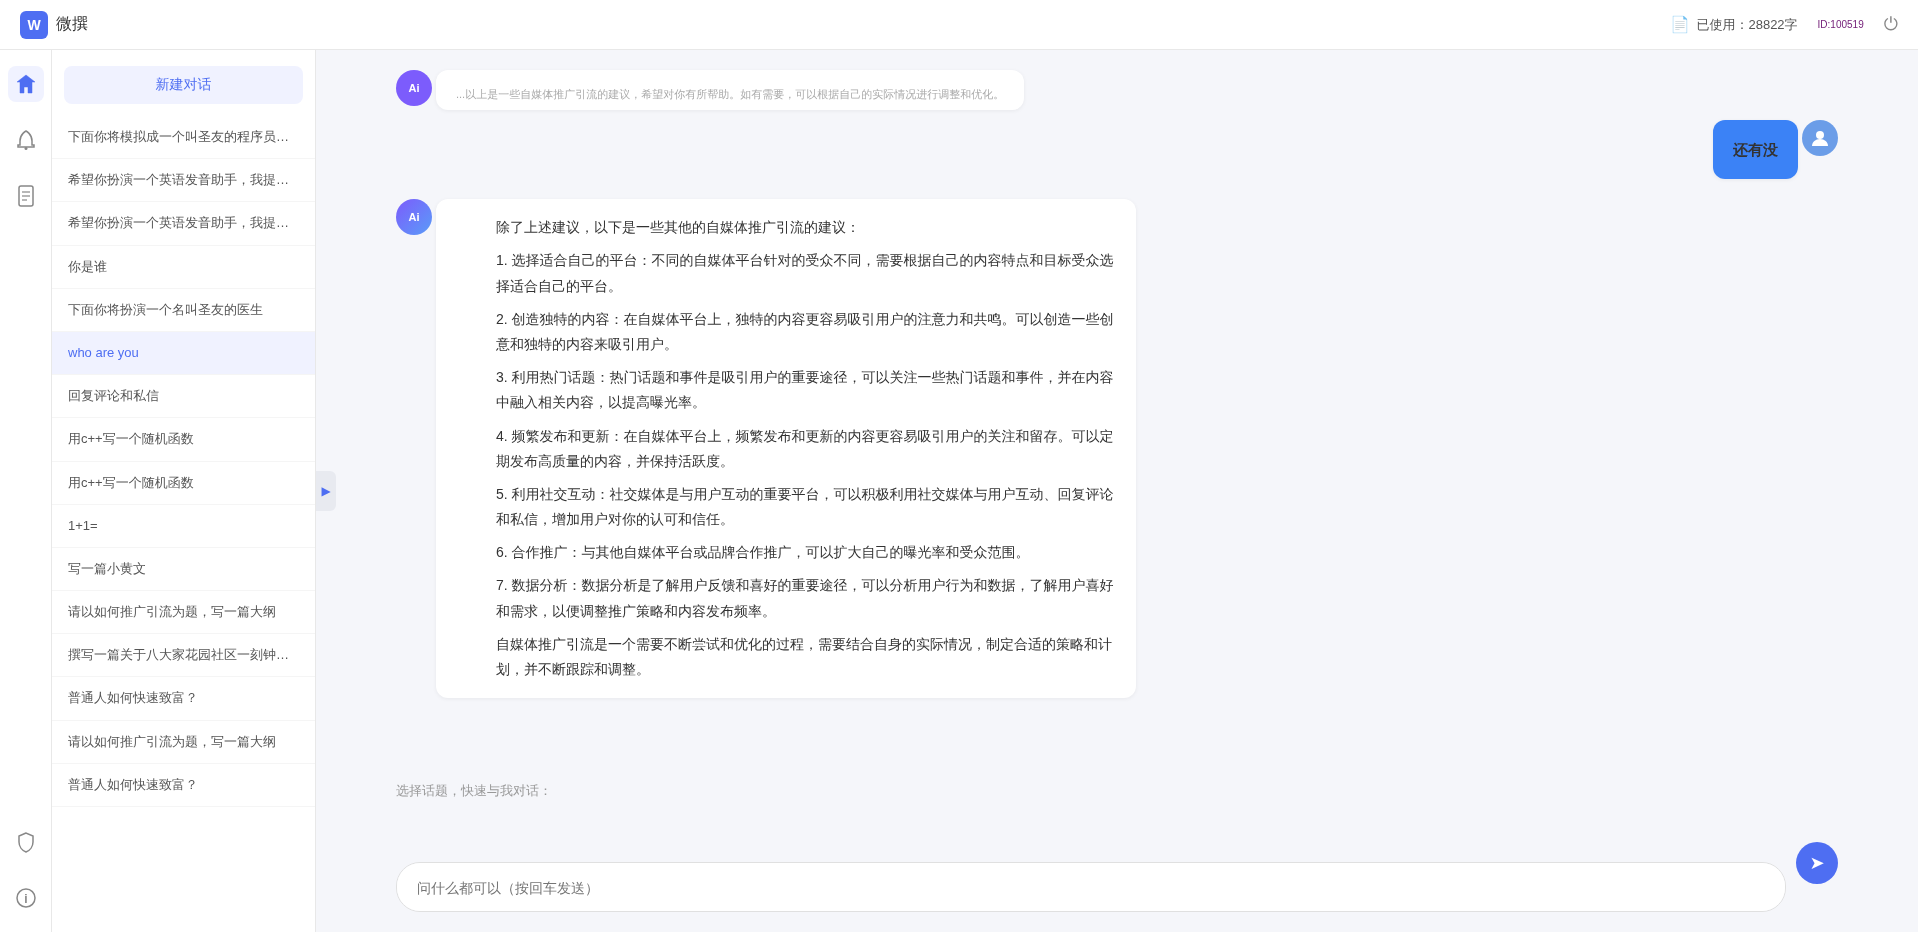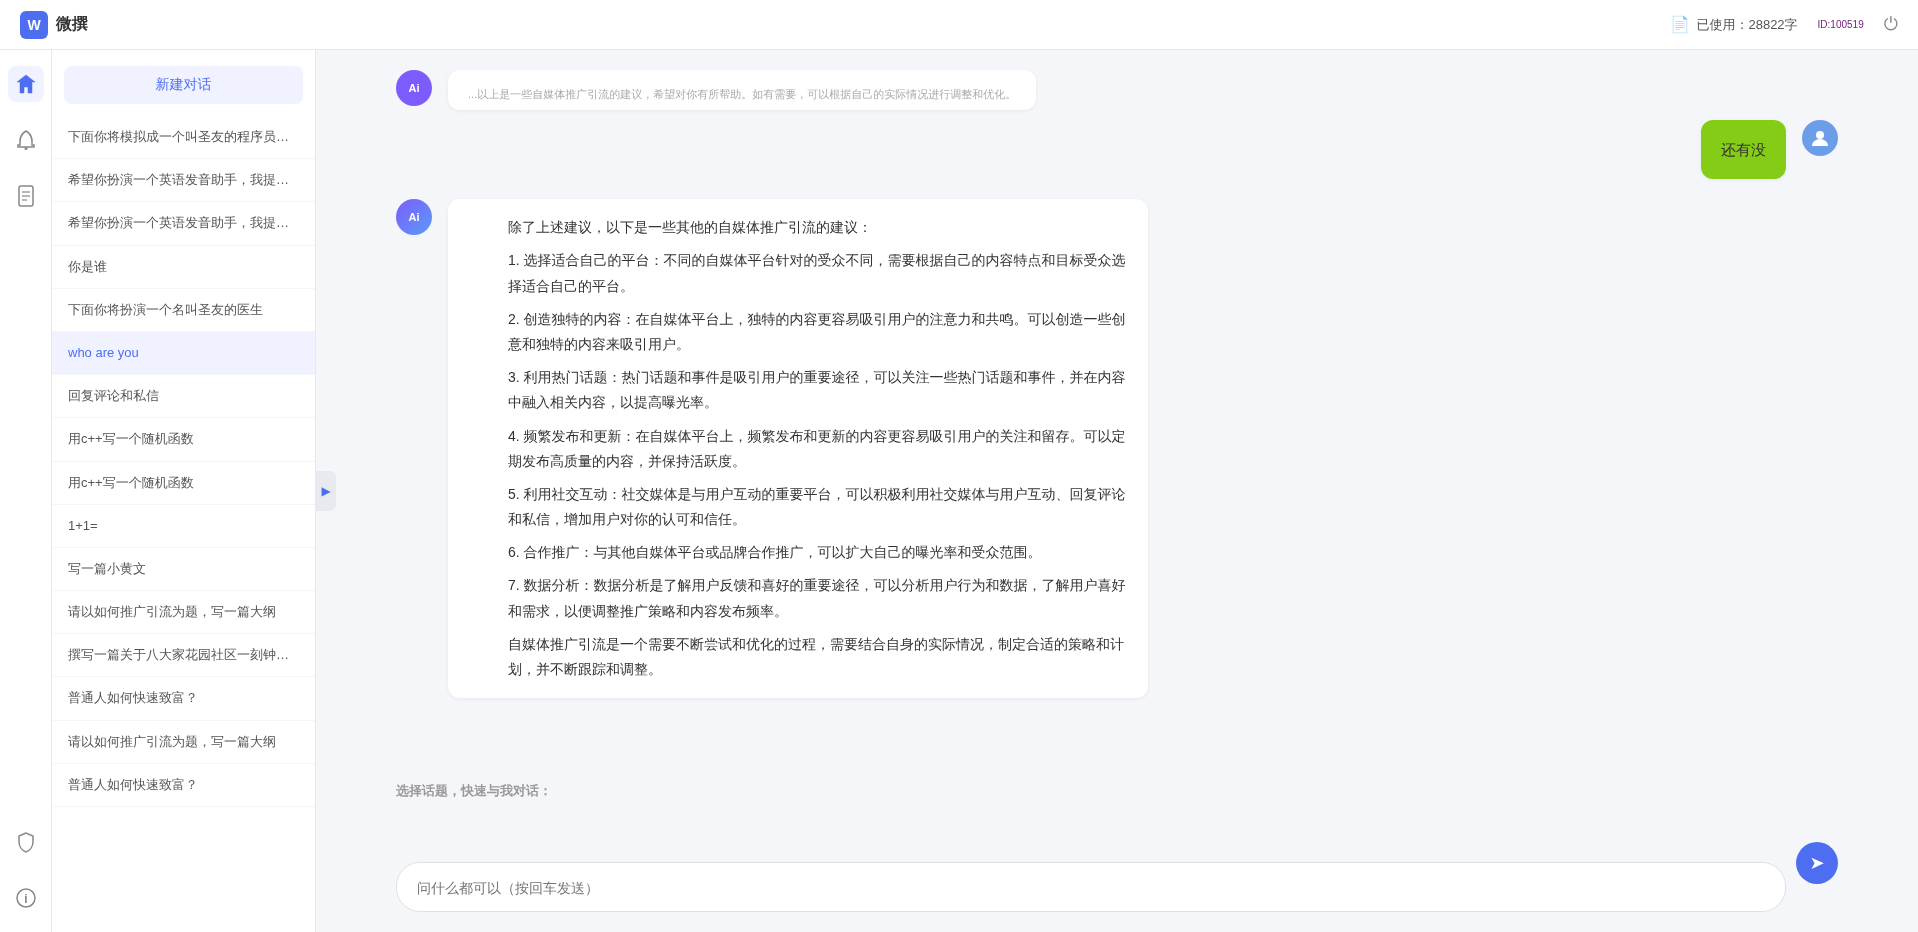--- a/index.html
+++ b/index.html
@@ -10,21 +10,21 @@
       display: flex; align-items: center; justify-content: space-between;
       background: #fff; height: 50px; padding: 0 20px;
       border-bottom: 1px solid #e8e8e8; flex-shrink: 0;
     }
     #topbar .logo-area { display: flex; align-items: center; gap: 8px; }
     #topbar .logo-icon {
       width: 28px; height: 28px; background: #4e6ef2; border-radius: 6px;
       display: flex; align-items: center; justify-content: center;
       color: #fff; font-size: 14px; font-weight: bold;
     }
-    #topbar .app-title { font-size: 16px; font-weight: 700; color: #333; }
+    #topbar .app-title { font-size: 16px; font-weight: 400; color: #333; }
     #topbar .right-info { display: flex; align-items: center; gap: 20px; }
     #topbar .char-count { display: flex; align-items: center; gap: 6px; font-size: 13px; color: #555; }
     #topbar .char-count .icon-doc { color: #f5a623; font-size: 16px; }
     #topbar .user-id { font-size: 10px; color: #701a75; }
     #topbar .power-icon { font-size: 18px; color: #888; cursor: pointer; }
 
     
     #main { display: flex; flex: 1; overflow: hidden; }
 
     
@@ -72,42 +72,42 @@
     #chat-area {
       flex: 1; display: flex; flex-direction: column; overflow: hidden;
       background: #f5f6fa; position: relative;
     }
     #messages {
       flex: 1; overflow-y: auto; padding: 20px 80px;
     }
     #messages::-webkit-scrollbar { width: 6px; }
     #messages::-webkit-scrollbar-thumb { background: #ccc; border-radius: 3px; }
 
-    .message-row { display: flex; gap: 16px; margin-bottom: 20px; align-items: flex-start; }
+    .message-row { display: flex; gap: 4px; margin-bottom: 20px; align-items: flex-start; }
     .message-row.user { flex-direction: row-reverse; }
     .avatar {
       width: 36px; height: 36px; border-radius: 50%; flex-shrink: 0;
       display: flex; align-items: center; justify-content: center; font-size: 14px;
     }
     .avatar.user-avatar { background: #6b9de8; color: #fff; }
     .avatar.ai-avatar { background: #7c5cfc; color: #fff; font-weight: bold; font-size: 11px; }
     .bubble {
       max-width: 700px; background: #fff; border-radius: 12px;
       padding: 16px 20px; font-size: 14px; color: #333; line-height: 1.8;
       box-shadow: 0 1px 4px rgba(0,0,0,0.06);
     }
-    .bubble.user-bubble { background: #84cc16; }
+    .bubble.user-bubble { background: #3b82f6; font-weight: bold; }
     .user-text { font-size: 15px; color: #333; }
 
     
     #suggestion-bar {
       padding: 10px 80px 6px; background: #f5f6fa;
     }
     #suggestion-bar .suggestion-label {
-      font-size: 13px; color: #999; margin-bottom: 0; font-weight: bold;
+      font-size: 13px; color: #999; margin-bottom: 0;
     }
 
     
     #input-area {
       padding: 8px 80px 20px; background: #f5f6fa; display: flex; align-items: center; gap: 10px;
     }
     #chat-input {
       flex: 1; border: 1px solid #e0e0e0; border-radius: 24px;
       padding: 14px 20px; font-size: 14px; color: #999; background: #fff;
       outline: none; resize: none; height: 50px; line-height: 22px; margin-top: 48px;

